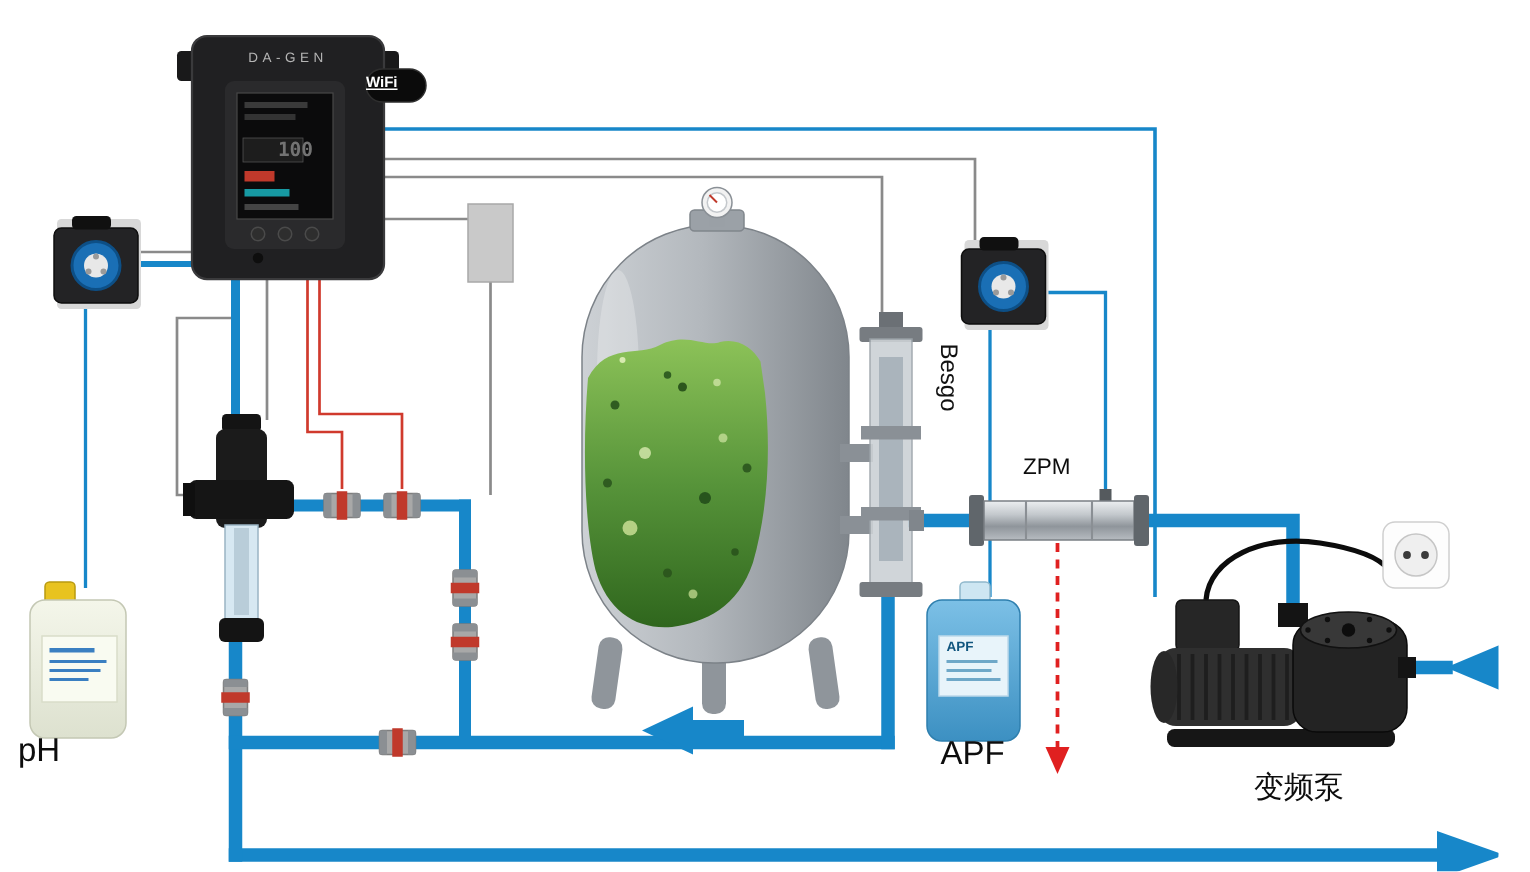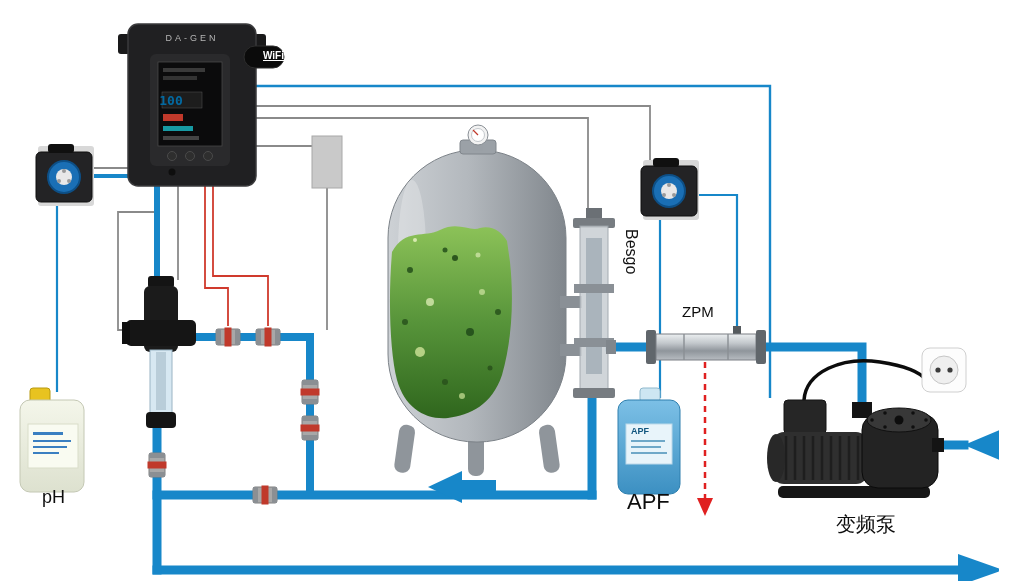--- a/index.html
+++ b/index.html
@@ -2,25 +2,25 @@
 <html><head>
 <meta charset="utf-8">
 <style>
   html,body{margin:0;padding:0;background:#ffffff;}
   #canvas{position:relative;width:999px;height:581px;background:#ffffff;overflow:hidden;
           font-family:"Liberation Sans",sans-serif;border-radius:11px;}
   #canvas svg{position:absolute;left:0;top:0;}
   .label{position:absolute;white-space:nowrap;color:#0d0d0d;}
   .lbl-dagen{left:128px;top:33px;width:128px;text-align:center;font-size:9px;
              letter-spacing:3px;color:#b5b5b5;}
-  .lbl-display{left:148px;top:93px;width:46px;text-align:center;font-weight:bold;
-               font-size:13px;color:#0369a1;font-family:"DejaVu Sans Mono",monospace;}
-  .lbl-wifi{left:244px;top:50px;width:40px;text-align:right;font-size:10px;
+  .lbl-display{left:174px;top:93px;width:46px;text-align:center;font-weight:bold;
+               font-size:13px;color:#737373;font-family:"DejaVu Sans Mono",monospace;}
+  .lbl-wifi{left:244px;top:50px;width:40px;text-align:left;font-size:10px;
             font-weight:bold;color:#ffffff;text-decoration:underline;}
-  .lbl-ph{left:42px;top:487px;font-size:18px;text-align:right;}
+  .lbl-ph{left:12px;top:487px;font-size:22px;text-align:right;}
   .lbl-afm{left:398px;top:279px;font-size:27px;font-weight:bold;color:#1b2214;}
   .lbl-besgo{left:640px;top:229px;font-size:16px;color:#111;
              transform:rotate(90deg);transform-origin:left top;}
   .lbl-zpm{left:682px;top:303px;font-size:15px;}
   .lbl-apf{left:627px;top:489px;font-size:22px;}
   .lbl-pump{left:836px;top:511px;font-size:20px;}
   .lbl-apf-sticker{left:631px;top:426px;font-size:9px;font-weight:bold;color:#10557e;}
 </style>
 </head>
 <body>

